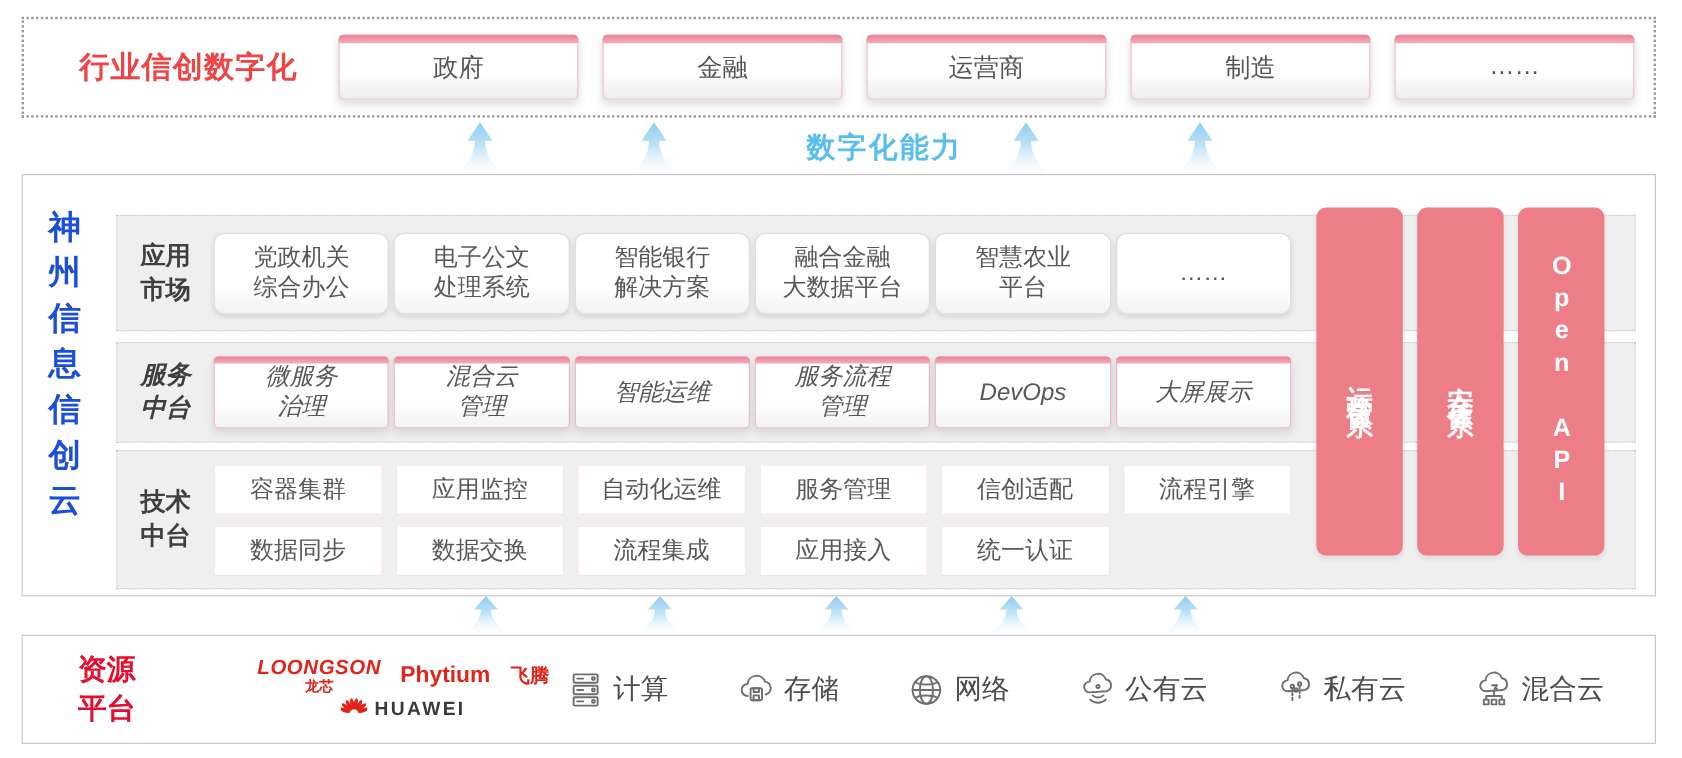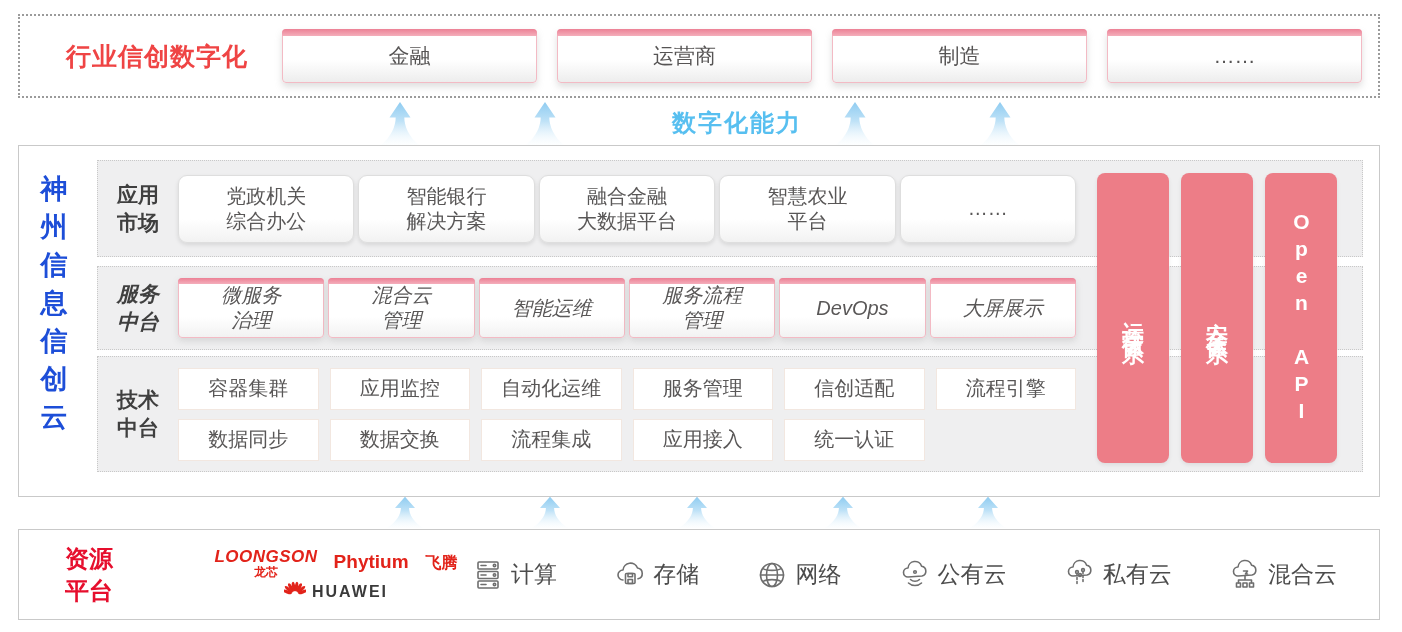--- a/index.html
+++ b/index.html
@@ -18,21 +18,21 @@
     background:linear-gradient(180deg,#ec8195,#f4aebb);border-radius:4px 4px 0 0;}
 
   
   .capability{position:absolute;left:0;top:107px;width:100%;text-align:center;color:#57bff0;font-size:24px;font-weight:bold;letter-spacing:2px;padding-left:36px;}
   .arrow{position:absolute;}
   .arrow svg{display:block;width:100%;height:100%;}
 
   
   .main-box{position:absolute;left:18px;top:145px;width:1362px;height:352px;border:1px solid #c9c9c9;box-sizing:border-box;background:#fff;}
   .vtitle{position:absolute;left:38px;top:170px;width:32px;font-size:27px;font-weight:bold;color:#1d4ed8;line-height:38px;word-break:break-all;text-align:center;}
-  .prow{position:absolute;left:97px;width:1266px;background:#efeff0;border:1px dotted #c8c8c8;box-sizing:border-box;display:flex;align-items:center;}
+  .prow{position:absolute;left:97px;width:1266px;background:#efeff0;border:1px dotted #c8c8c8;box-sizing:border-box;display:flex;align-items:center;margin-top:19px;}
   .prow-1{top:160px;height:97px;}
   .prow-2{top:266px;height:84px;font-style:italic;}
   .prow-3{top:356px;height:116px;}
   .prow-label{width:80px;text-align:center;font-weight:bold;color:#3f3f3f;font-size:21px;line-height:28px;white-space:pre-line;flex:0 0 80px;}
   .prow-items{display:flex;gap:4px;width:898px;flex:0 0 898px;}
   .card{flex:1;display:flex;align-items:center;justify-content:center;text-align:center;
     color:#595757;font-size:20px;line-height:25px;white-space:pre-line;
     background:linear-gradient(180deg,#ffffff 65%,#f2f2f2 100%);
     border:1px solid #dedede;border-radius:9px;box-shadow:0 2px 4px rgba(0,0,0,.10);height:66px;}
   .prow-2 .card{height:58px;position:relative;border:1px solid #f3bac4;border-radius:4px;box-shadow:0 3px 6px rgba(140,140,140,.25);}
@@ -75,20 +75,21 @@
       <path fill="url(#agrad)" d="M22 1 L33 18 L26.5 18 C26.5 27 31 39 42 48 L2 48 C13 39 17.5 27 17.5 18 L11 18 Z"></path>
     </symbol>
   </defs>
 </svg>
 
 <div id="stage">
 
   <div class="top-box">
     <div class="top-label">行业信创数字化</div>
     <div class="industry-row">
+      <div class="tab-box">政府</div>
       <div class="tab-box">金融</div>
       <div class="tab-box">运营商</div>
       <div class="tab-box">制造</div>
       <div class="tab-box">……</div>
     </div>
   </div>
 
   <div class="capability">数字化能力</div>
   <div class="arrow" style="left:379px;top:101px;width:42px;height:44px">
       <svg>
@@ -113,20 +114,22 @@
 
   <div class="main-box"></div>
   <div class="vtitle">神州信息信创云</div>
 
   <div class="prow prow-1">
     <div class="prow-label">应用
 市场</div>
     <div class="prow-items">
       <div class="card">党政机关
 综合办公</div>
+      <div class="card">电子公文
+处理系统</div>
       <div class="card">智能银行
 解决方案</div>
       <div class="card">融合金融
 大数据平台</div>
       <div class="card">智慧农业
 平台</div>
       <div class="card">……</div>
     </div>
   </div>
 

